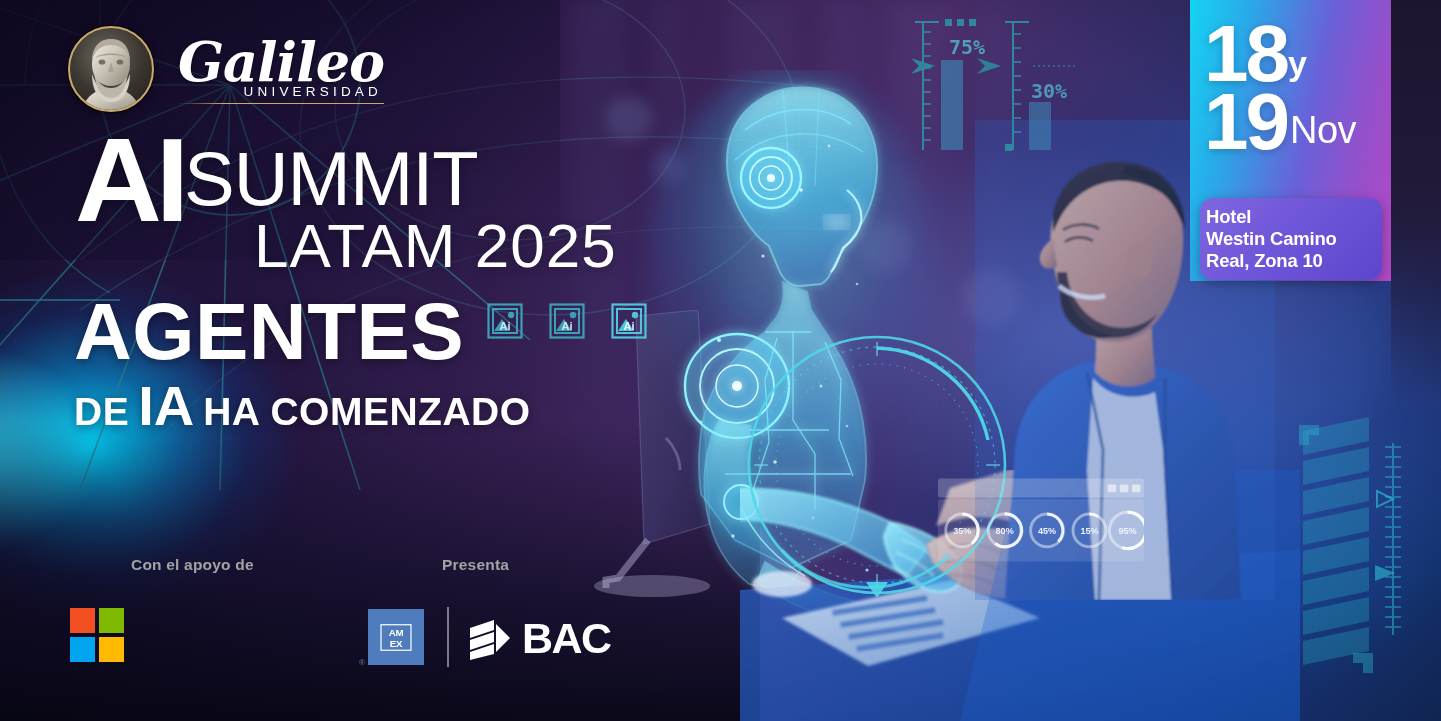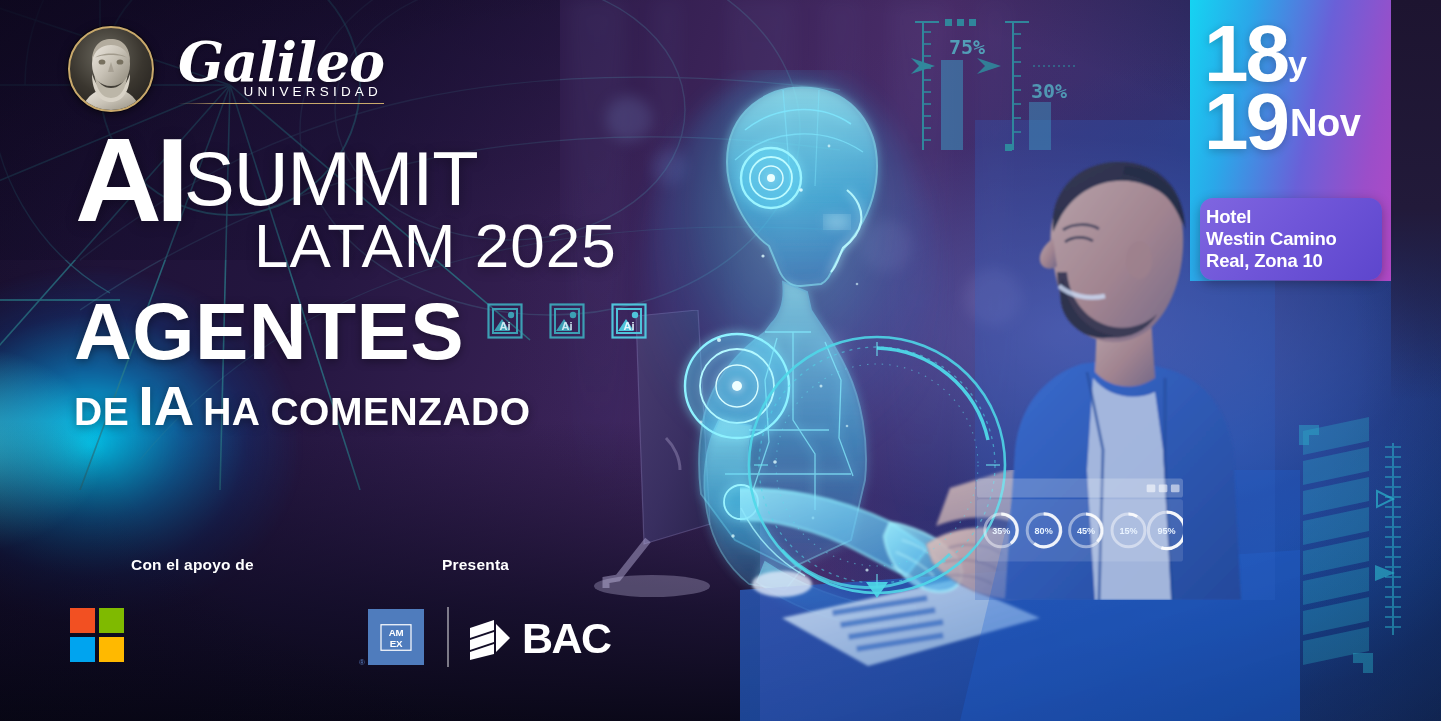--- a/index.html
+++ b/index.html
@@ -108,21 +108,21 @@
   .tg-sm{ font-size:40px; font-weight:700; letter-spacing:.5px; }
   .tg-lg{ font-size:59px; font-weight:700; letter-spacing:.5px; }
   .tag-l2{ font-size:80px; font-weight:700; letter-spacing:.5px; line-height:.96; margin-top:-2px; }
   .tag-l3{ display:flex; align-items:baseline; gap:9px; margin-top:2px; }
   .tg-ia{ font-size:56px; font-weight:700; }
   .tg-mid{ font-size:39px; font-weight:700; letter-spacing:.5px; }
 
   
   .sponsors{ position:absolute; left:0; top:556px; width:660px; z-index:15; }
   .sp-labels{ position:relative; height:24px; }
-  .sp-lb{ position:absolute; color:#ffffff; font-size:15.5px; font-weight:700; letter-spacing:.2px; }
+  .sp-lb{ position:absolute; color:#a3a3a3; font-size:15.5px; font-weight:700; letter-spacing:.2px; }
   .sp-lb.a{ left:131px; } .sp-lb.b{ left:442px; }
   .sp-logos{ position:relative; height:76px; margin-top:24px; }
 
   .ms-logo{ position:absolute; left:70px; top:4px; display:flex; align-items:center; gap:14px; }
   .ms-grid{ width:54px; height:54px; display:grid; grid-template-columns:1fr 1fr; grid-template-rows:1fr 1fr; gap:4px; }
   .ms-grid i{ display:block; }
   .ms-name{ color:#fff; font-size:43px; font-weight:400; letter-spacing:-1.2px; }
 
   .amex{ position:absolute; left:368px; top:5px; width:56px; height:56px; background:#4f7cbd;
          display:flex; align-items:center; justify-content:center; }
@@ -141,21 +141,21 @@
   .datepanel{
     position:absolute; right:50px; top:0; width:201px; height:281px; z-index:16;
     background:linear-gradient(100deg,#16d2f0 0%, #29a6e8 26%, #6f5fd6 58%, #a churches 0%, #ab49c8 100%);
     background:linear-gradient(102deg,#15d4f2 0%, #2aa8e9 24%, #6a60d8 56%, #9b4ec9 82%, #b349c6 100%);
   }
   .dp-dates{ position:absolute; left:14px; top:22px; color:#fff; }
   .dp-line{ display:flex; align-items:flex-end; }
   .dp-num{ font-size:80px; font-weight:700; line-height:.80; letter-spacing:-3px;
            text-shadow:0 2px 9px rgba(0,0,0,.22); }
   .dp-y{ font-size:34px; font-weight:700; line-height:1; margin-left:1px; margin-bottom:6px; }
-  .dp-nov{ font-size:38px; font-weight:700; line-height:1; margin-left:3px; margin-bottom:12px; letter-spacing:-.5px; }
+  .dp-nov{ font-size:38px; font-weight:400; line-height:1; margin-left:3px; margin-bottom:5px; letter-spacing:-.5px; }
   .dp-badge{
     position:absolute; left:10px; top:198px; width:182px; padding:8px 6px 9px;
     border-radius:13px; color:#fff;
     background:linear-gradient(135deg,#7f66e0 0%, #6f55d8 48%, #5d46cd 100%);
     box-shadow:0 3px 12px rgba(0,0,0,.30);
     font-size:18.5px; font-weight:700; line-height:1.18; letter-spacing:-.2px;
   }
 
   
   .holo{ position:absolute; left:615px; top:70px; width:370px; height:560px; z-index:8; }
@@ -177,21 +177,21 @@
   .ring svg{ width:100%; height:100%; display:block; }
 
   
   .gauges{ position:absolute; left:905px; top:10px; width:200px; height:150px; z-index:12; opacity:.92; }
   .gauges svg{ width:100%; height:100%; display:block; }
 
   .aiicons{ position:absolute; left:487px; top:303px; width:160px; height:42px; z-index:12; display:flex; gap:26px; }
   .aii{ width:36px; height:36px; position:relative; }
   .aii svg{ width:100%; height:100%; display:block; }
 
-  .panelcard{ position:absolute; left:977px; top:472px; width:206px; height:96px; z-index:12; }
+  .panelcard{ position:absolute; left:938px; top:472px; width:206px; height:96px; z-index:12; }
   .panelcard svg{ width:100%; height:100%; display:block; }
 
   .edgedeco{ position:absolute; right:0; top:395px; width:160px; height:326px; z-index:12; opacity:.9; }
   .edgedeco svg{ width:100%; height:100%; display:block; }
 
   
   .rstrip{ position:absolute; right:0; top:0; width:50px; height:400px; z-index:10;
            background:linear-gradient(to bottom, #1d1430 0%, #221a3a 52%, rgba(25,40,90,0) 100%); }
 </style>
 </head>

